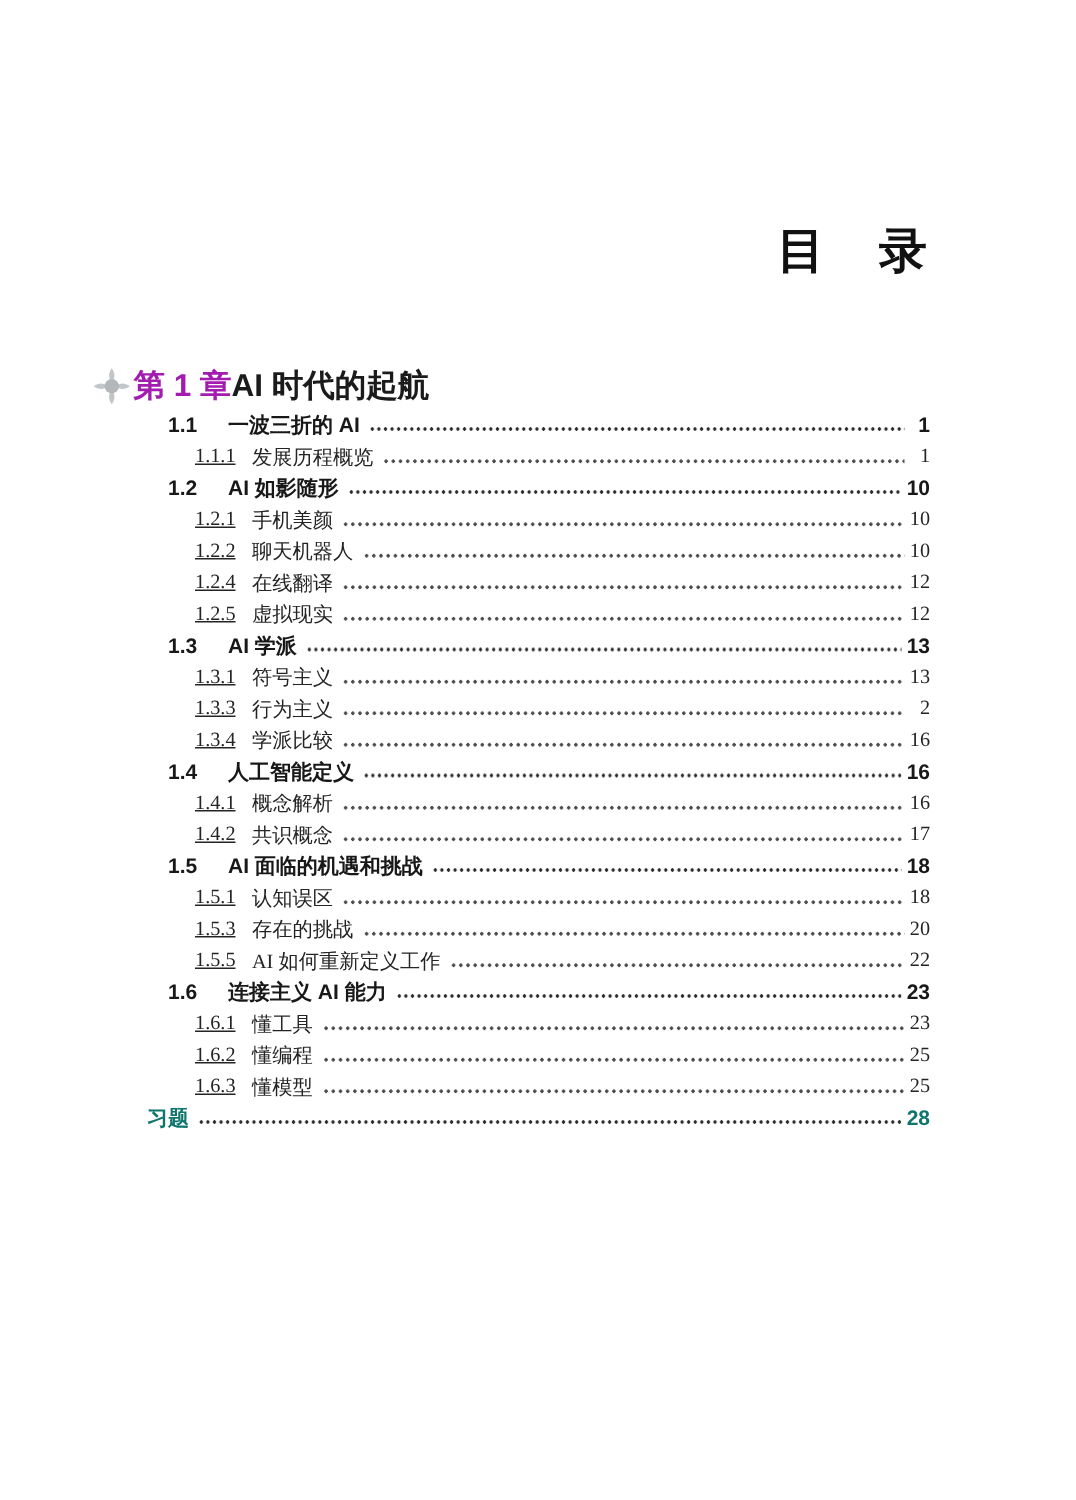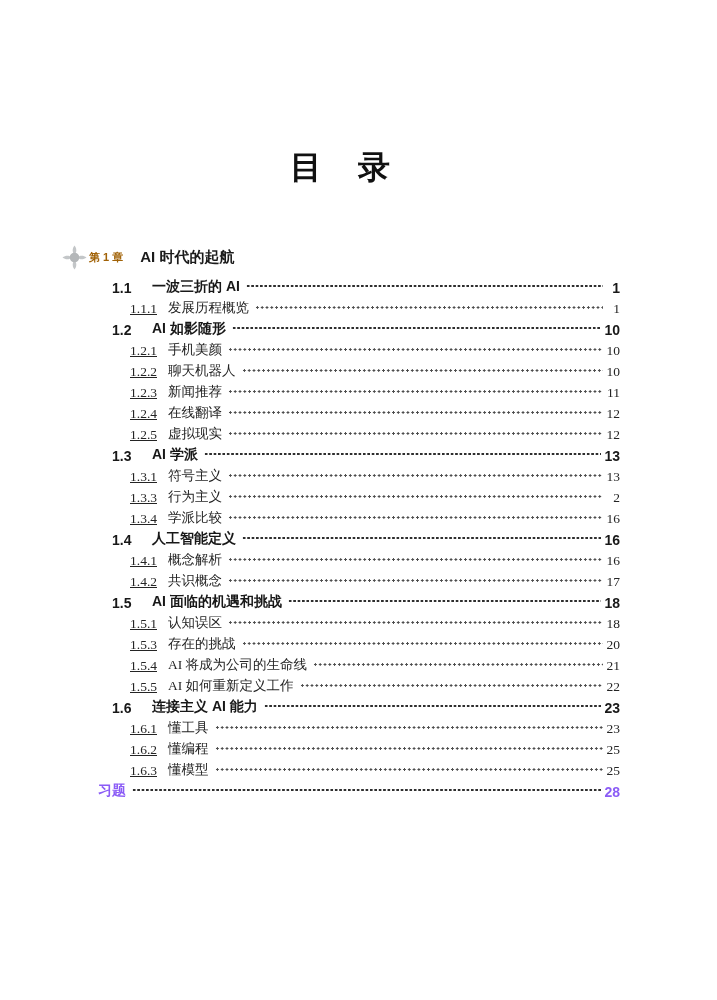--- a/index.html
+++ b/index.html
@@ -15,21 +15,21 @@
     color: #1f1f1f;
     overflow: hidden;
   }
   .page {
     position: absolute;
     left: 62px;
     top: 148px;
     width: 558px;
   }
   .toc-title {
-    text-align: center;
+    text-align: right;
     font-size: 32px;
     font-weight: bold;
     letter-spacing: 2px;
     line-height: 1.2;
     color: #111;
     font-family: "Liberation Sans", sans-serif;
     margin: 0 0 58px 0;
   }
   .chapter-row {
     display: flex;
@@ -37,35 +37,34 @@
     height: 26px;
     margin-bottom: 5px;
   }
   .chapter-bullet {
     width: 25px;
     height: 25px;
     flex: 0 0 25px;
     margin-right: 2px;
   }
   .chapter-label {
-    font-size: 11px;
+    font-size: 21px;
     font-weight: 600;
-    color: #a16207;
+    color: #a21caf;
     white-space: nowrap;
   }
   .chapter-title {
-    font-size: 15px;
+    font-size: 21px;
     font-weight: 600;
     color: #1b1b1b;
-    margin-left: 17px;
     white-space: nowrap;
   }
   .row {
     display: flex;
-    align-items: flex-end;
+    align-items: flex-start;
     height: 21px;
   }
   .row .num {
     white-space: nowrap;
     flex: 0 0 auto;
   }
   .row .num:empty { display: none; }
   .row .entry-title {
     white-space: nowrap;
     flex: 0 0 auto;
@@ -111,21 +110,21 @@
     color: #242424;
   }
   .row.lv2 .num { width: 38px; text-decoration: underline; }
   
   .row.lv0 { padding-left: 36px; }
   .row.lv0 .entry-title,
   .row.lv0 .pagenum {
     font-family: "Liberation Sans", sans-serif;
     font-weight: bold;
     font-size: 14px;
-    color: #8b5cf6;
+    color: #0f766e;
   }
   .row.lv0 .dots {
     background-image: radial-gradient(circle, #2e2e2e 1.1px, transparent 1.35px);
     background-size: 4.4px 4.4px;
   }
 </style>
 </head>
 <body>
 
 <div class="page">
@@ -171,26 +170,20 @@
         <span class="dots"></span>
         <span class="pagenum">10</span>
       </div>
       <div class="row lv2">
         <span class="num">1.2.2</span>
         <span class="entry-title">聊天机器人</span>
         <span class="dots"></span>
         <span class="pagenum">10</span>
       </div>
       <div class="row lv2">
-        <span class="num">1.2.3</span>
-        <span class="entry-title">新闻推荐</span>
-        <span class="dots"></span>
-        <span class="pagenum">11</span>
-      </div>
-      <div class="row lv2">
         <span class="num">1.2.4</span>
         <span class="entry-title">在线翻译</span>
         <span class="dots"></span>
         <span class="pagenum">12</span>
       </div>
       <div class="row lv2">
         <span class="num">1.2.5</span>
         <span class="entry-title">虚拟现实</span>
         <span class="dots"></span>
         <span class="pagenum">12</span>
@@ -249,26 +242,20 @@
         <span class="dots"></span>
         <span class="pagenum">18</span>
       </div>
       <div class="row lv2">
         <span class="num">1.5.3</span>
         <span class="entry-title">存在的挑战</span>
         <span class="dots"></span>
         <span class="pagenum">20</span>
       </div>
       <div class="row lv2">
-        <span class="num">1.5.4</span>
-        <span class="entry-title">AI 将成为公司的生命线</span>
-        <span class="dots"></span>
-        <span class="pagenum">21</span>
-      </div>
-      <div class="row lv2">
         <span class="num">1.5.5</span>
         <span class="entry-title">AI 如何重新定义工作</span>
         <span class="dots"></span>
         <span class="pagenum">22</span>
       </div>
       <div class="row lv1">
         <span class="num">1.6</span>
         <span class="entry-title">连接主义 AI 能力</span>
         <span class="dots"></span>
         <span class="pagenum">23</span>

